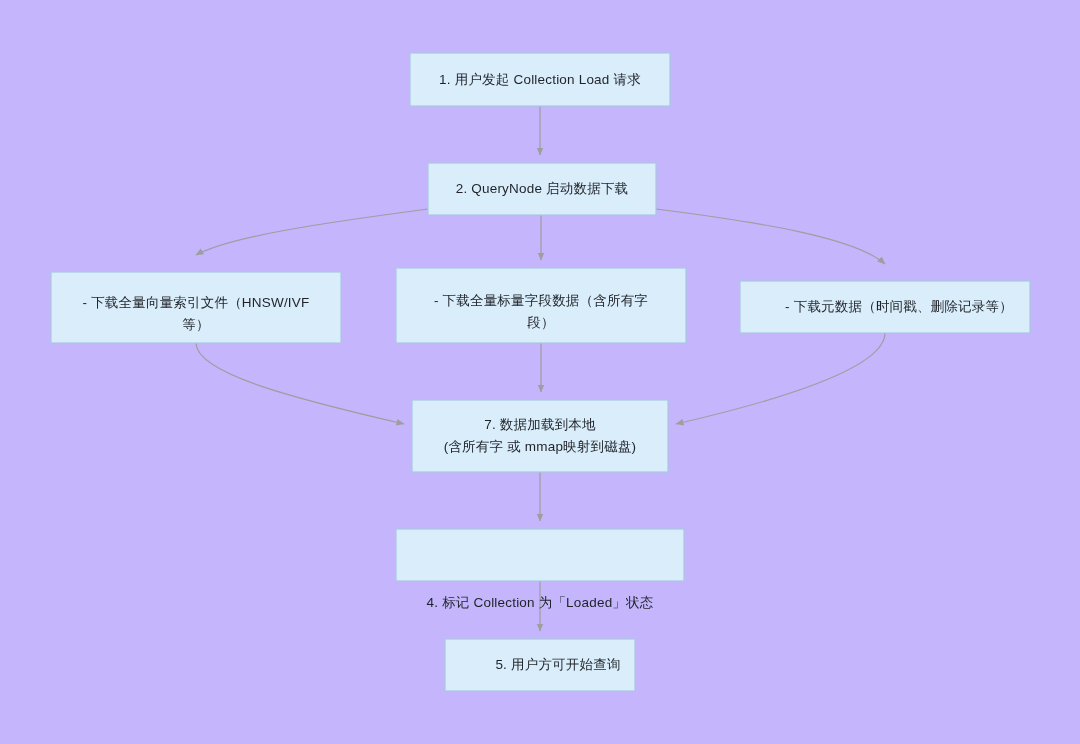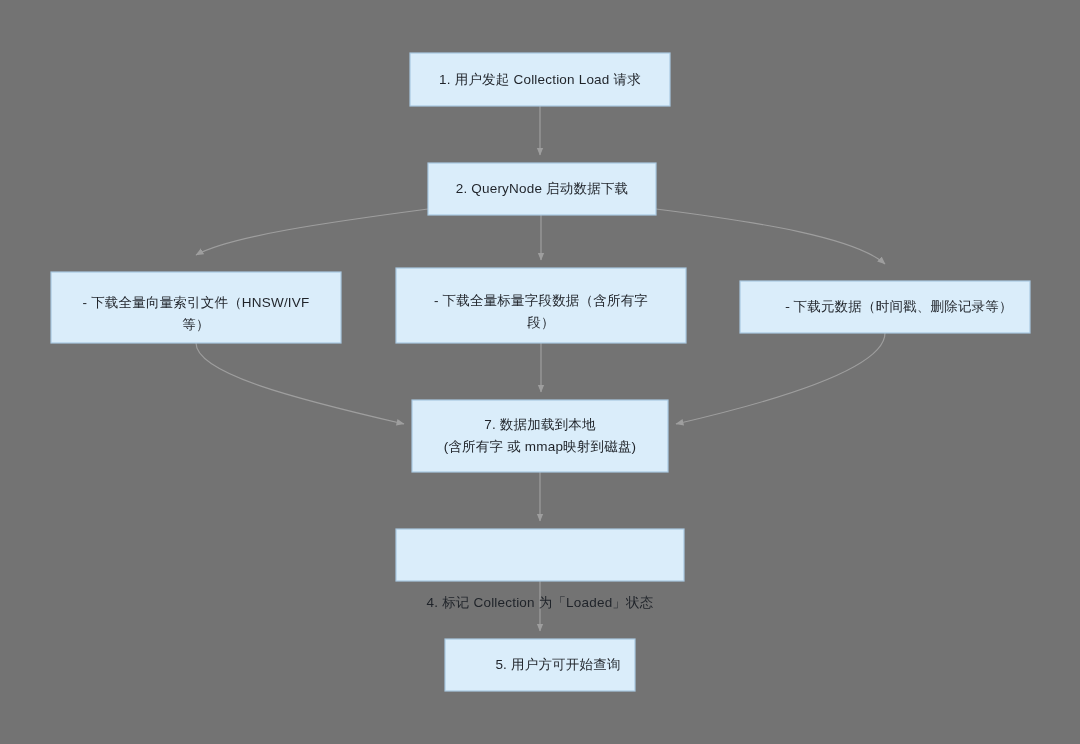--- a/index.html
+++ b/index.html
@@ -10,21 +10,21 @@
   body {
     width: 1080px;
     height: 744px;
     overflow: hidden;
     font-family: "Liberation Sans", "DejaVu Sans", sans-serif;
   }
   #diagram-root {
     position: relative;
     width: 1080px;
     height: 744px;
-    background: #737373;
+    background: #c4b5fd;
   }
   #flow-svg {
     position: absolute;
     top: 0;
     left: 0;
     width: 1080px;
     height: 744px;
   }
   .node-rect {
     fill: #daedfa;
@@ -111,21 +111,21 @@
   <div class="node-label" style="left:51px; top:272px; width:290px; height:83px;">
     <span>- 下载全量向量索引文件（HNSW/IVF</span>
     <span>等）</span>
   </div>
 
   <div class="node-label" style="left:396px; top:268px; width:290px; height:88px;">
     <span>- 下载全量标量字段数据（含所有字</span>
     <span>段）</span>
   </div>
 
-  <div class="node-label" style="left:740px; top:281px; width:318px; height:52px;font-family:Liberation Serif, serif;">
+  <div class="node-label" style="left:740px; top:281px; width:318px; height:52px;">
     <span>- 下载元数据（时间戳、删除记录等）</span>
   </div>
 
   <div class="node-label" style="left:412px; top:400px; width:256px; height:72px;">
     <span>7. 数据加载到本地</span>
     <span>(含所有字 或 mmap映射到磁盘)</span>
   </div>
 
   <div class="node-label" style="left:396px; top:529px; width:288px; height:52px;margin-top:48px;">
     <span>4. 标记 Collection 为「Loaded」状态</span>

